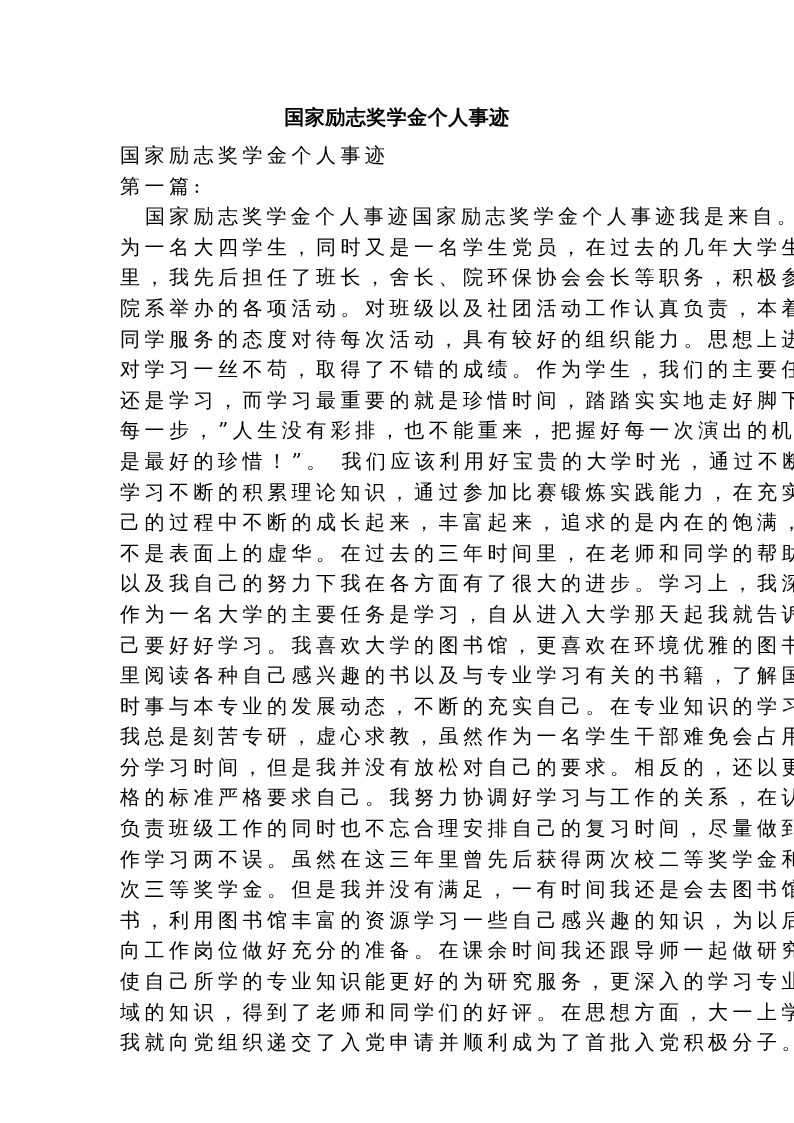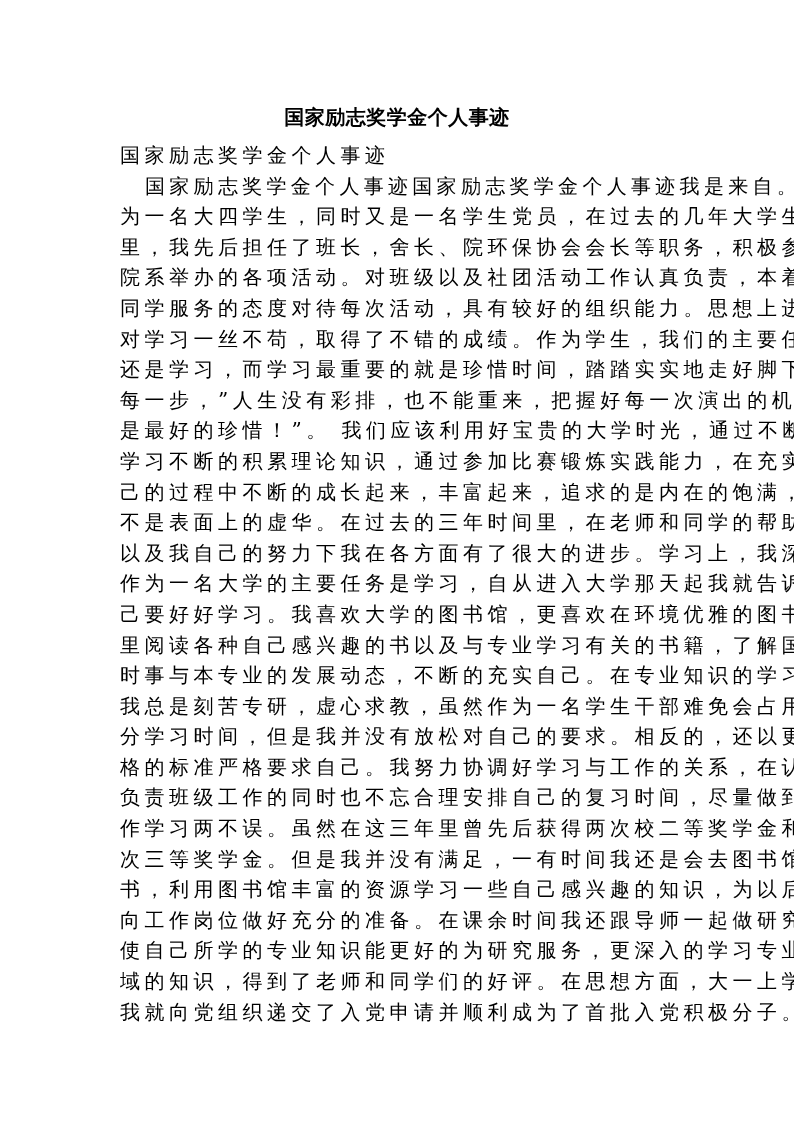--- a/index.html
+++ b/index.html
@@ -13,20 +13,21 @@
           letter-spacing: 4.5px; }
   .indent { padding-left: 25px; }
 </style>
 </head>
 <body>
 
 <div class="page">
   <div class="title">国家励志奖学金个人事迹</div>
   <div class="body">
     <div class="line">国家励志奖学金个人事迹</div>
+    <div class="line">第一篇:</div>
     <div class="line indent" style="letter-spacing:4.3px">国家励志奖学金个人事迹国家励志奖学金个人事迹我是来自。作</div>
     <div class="line">为一名大四学生，同时又是一名学生党员，在过去的几年大学生活</div>
     <div class="line">里，我先后担任了班长，舍长、院环保协会会长等职务，积极参加</div>
     <div class="line">院系举办的各项活动。对班级以及社团活动工作认真负责，本着为</div>
     <div class="line">同学服务的态度对待每次活动，具有较好的组织能力。思想上进，</div>
     <div class="line">对学习一丝不苟，取得了不错的成绩。作为学生，我们的主要任务</div>
     <div class="line">还是学习，而学习最重要的就是珍惜时间，踏踏实实地走好脚下的</div>
     <div class="line">每一步，”人生没有彩排，也不能重来，把握好每一次演出的机会就</div>
     <div class="line">是最好的珍惜！”。 我们应该利用好宝贵的大学时光，通过不断地</div>
     <div class="line">学习不断的积累理论知识，通过参加比赛锻炼实践能力，在充实自</div>

